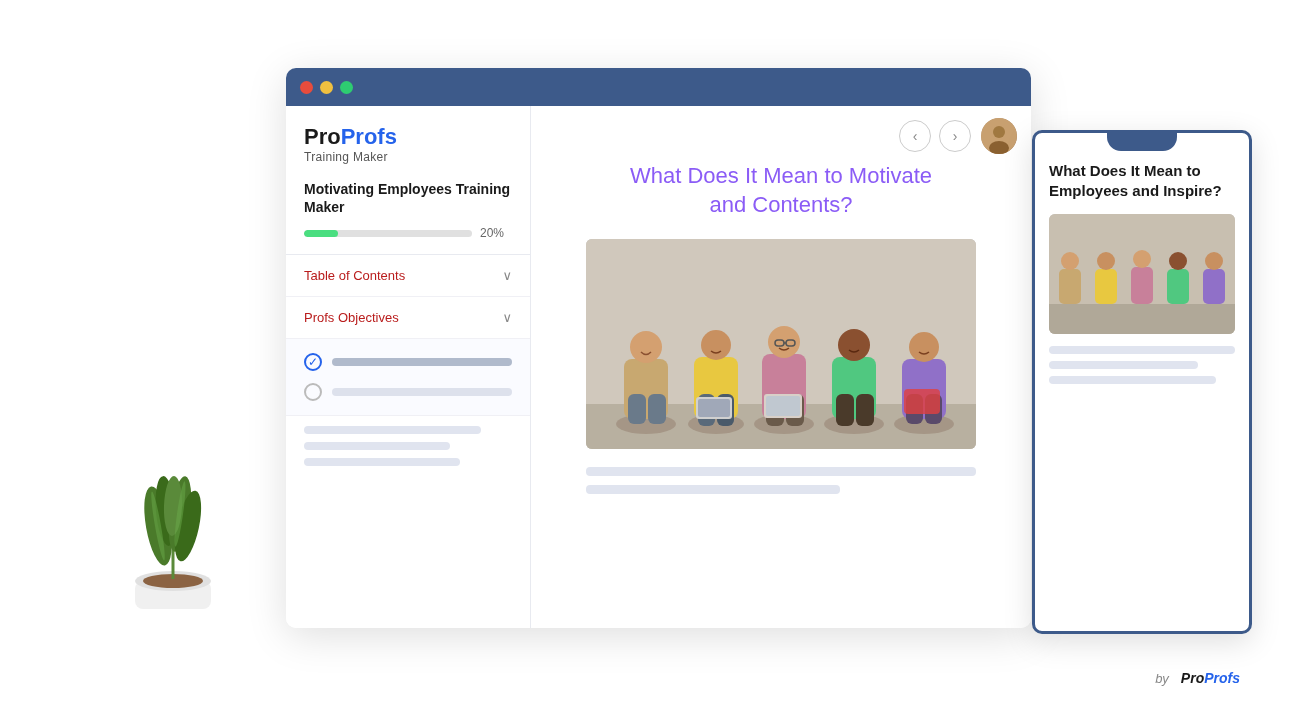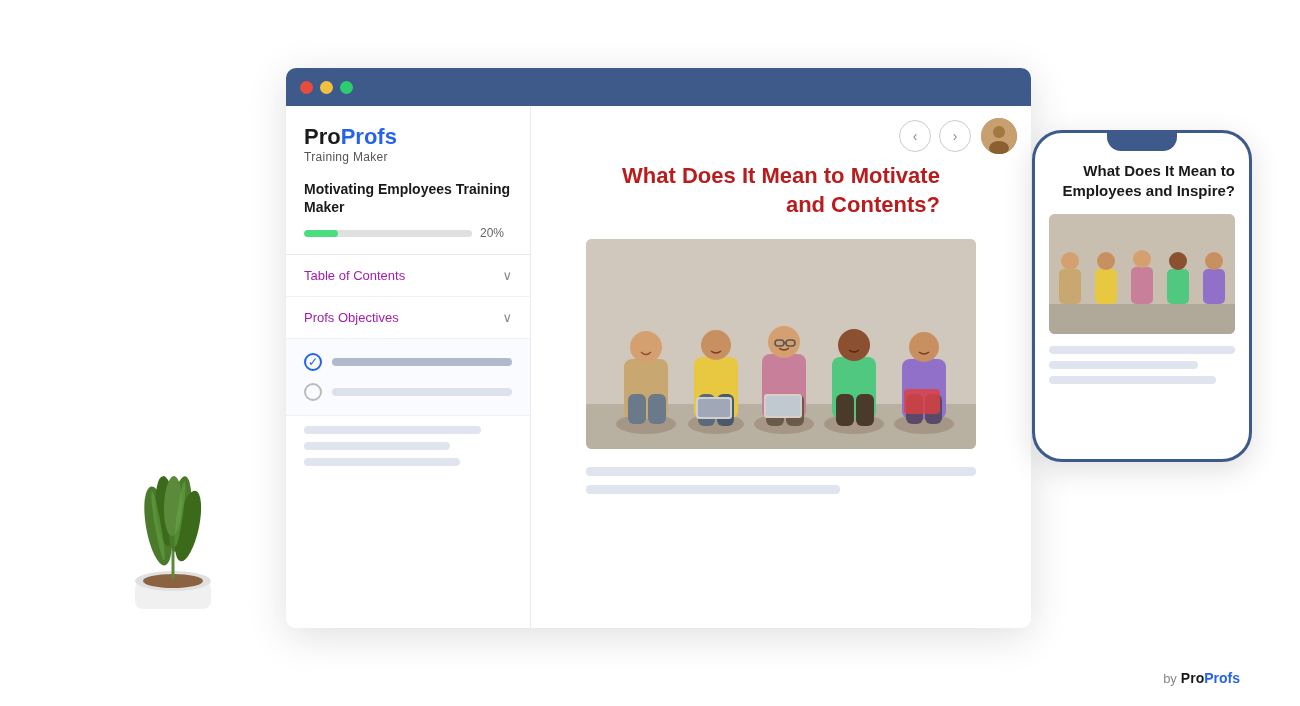--- a/index.html
+++ b/index.html
@@ -153,21 +153,21 @@
       display: flex;
       align-items: center;
       justify-content: space-between;
       padding: 13px 18px;
       border-bottom: 1px solid #f0f0f5;
       cursor: pointer;
     }
 
     .nav-item-label {
       font-size: 13px;
-      color: #a21caf;
+      color: #b91c1c;
     }
 
     .nav-item-active {
       background: #f7f8ff;
     }
 
     .nav-item-active .nav-item-label {
       color: #2563eb;
       font-weight: 500;
     }
@@ -276,23 +276,23 @@
       top: 12px;
       right: 14px;
       overflow: hidden;
       display: flex;
       align-items: center;
       justify-content: center;
     }
 
     .main-title {
       font-size: 22px;
-      font-weight: 700;
-      color: #b91c1c;
-      text-align: right;
+      font-weight: 400;
+      color: #8b5cf6;
+      text-align: center;
       margin-bottom: 20px;
       margin-top: 30px;
       line-height: 1.3;
     }
 
     .main-image {
       width: 390px;
       height: 210px;
       border-radius: 6px;
       overflow: hidden;
@@ -311,27 +311,26 @@
       border-radius: 4px;
       margin-bottom: 9px;
     }
 
     
     .phone-mockup {
       position: absolute;
       right: 48px;
       top: 130px;
       width: 220px;
-      height: 332px;
+      height: 504px;
       background: #fff;
       border: 3px solid #3d5a8a;
-      border-radius: 30px;
+      border-radius: 10px;
       box-shadow: 0 8px 30px rgba(0,0,0,0.13);
       overflow: hidden;
-      text-align: right;
     }
 
     .phone-notch {
       position: absolute;
       top: 0;
       left: 50%;
       transform: translateX(-50%);
       width: 70px;
       height: 18px;
       background: #3d5a8a;
@@ -372,21 +371,22 @@
 
     
     .footer-brand {
       position: absolute;
       bottom: 20px;
       right: 60px;
       font-size: 13px;
       color: #888;
       display: flex;
       align-items: center;
-      gap: 4px;
+      gap: 12px;
+      font-style: italic;
     }
 
     .footer-brand-name {
       font-size: 14px;
       font-weight: 700;
     }
     .footer-pro { color: #1a1a1a; }
     .footer-profs { color: #2563eb; }
 
     

